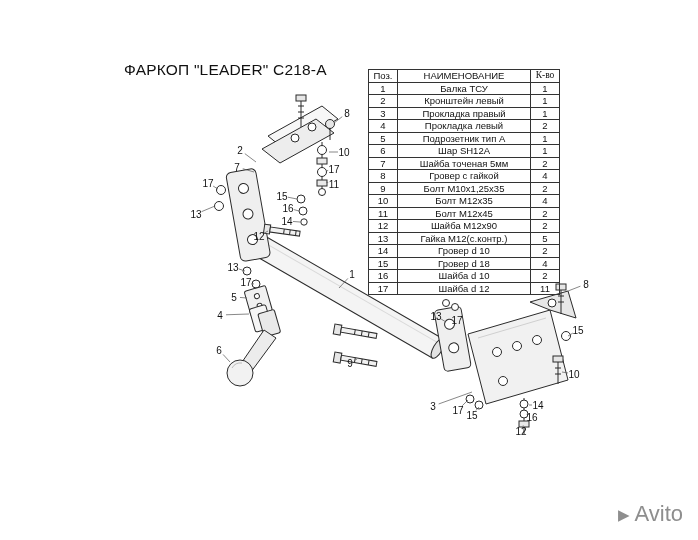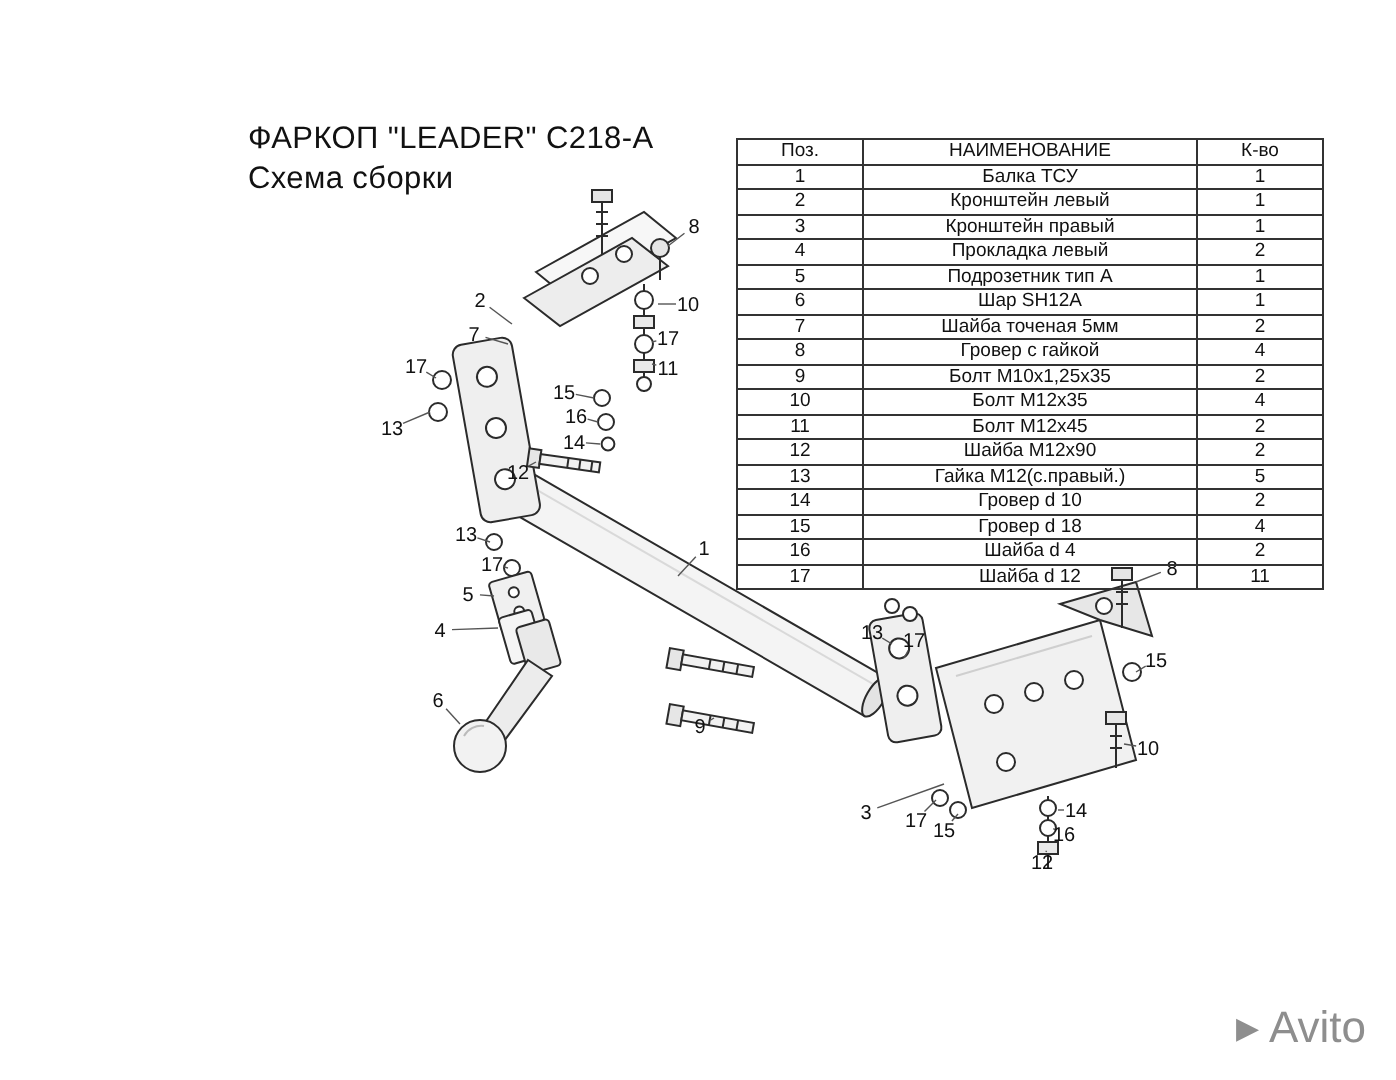--- a/index.html
+++ b/index.html
@@ -11,40 +11,39 @@
     position:absolute;left:124px;top:60px;font-size:15.5px;line-height:20px;
     color:#111;letter-spacing:0.2px;
   }
   .diagram{position:absolute;left:0;top:0;width:698px;height:540px;}
   .callout-num{font-size:10px;fill:#111;font-family:"Liberation Sans",sans-serif;}
   .parts-table{
     position:absolute;left:368px;top:69px;border-collapse:collapse;
     font-size:9.5px;color:#111;table-layout:auto;
   }
   .parts-table th,.parts-table td{
-    border:1px solid #333;padding:0 20px;height:11.5px;line-height:11.5px;
+    border:1px solid #333;padding:0 3px;height:11.5px;line-height:11.5px;
     text-align:center;font-weight:normal;white-space:nowrap;
   }
   .parts-table .name-col{min-width:126px;}
   .parts-table .pos-col{min-width:22px;}
-  .parts-table .qty-col{min-width:22px;}
+  .parts-table .qty-col{min-width:22px;font-family:Liberation Serif, serif;}
   .watermark{
     position:absolute;right:15px;bottom:13px;color:#8e8e8e;
     font-size:22px;display:flex;align-items:center;gap:5px;
   }
   .watermark .tri{font-size:15px;line-height:1;}
 </style>
 </head>
 <body>
 
 <div class="page">
 
   <div class="title">
     <div>ФАРКОП "LEADER" C218-A</div>
-    <div>Схема сборки</div>
   </div>
 
   <svg class="diagram" viewBox="0 0 698 540">
     <g stroke="#2b2b2b" stroke-width="1" fill="none">
 
       <g transform="rotate(30 262 247)">
         <rect x="262" y="236" width="203" height="22" fill="#f4f4f4"></rect>
         <line x1="264" y1="242" x2="463" y2="242" stroke="#d9d9d9"></line>
         <ellipse cx="465" cy="247" rx="4.5" ry="11" fill="#e3e3e3"></ellipse>
       </g>
@@ -264,21 +263,21 @@
           <td class="name-col">Балка ТСУ</td>
           <td>1</td>
         </tr>
         <tr>
           <td>2</td>
           <td class="name-col">Кронштейн левый</td>
           <td>1</td>
         </tr>
         <tr>
           <td>3</td>
-          <td class="name-col">Кронштейн правый</td>
+          <td class="name-col">Прокладка правый</td>
           <td>1</td>
         </tr>
         <tr>
           <td>4</td>
           <td class="name-col">Прокладка левый</td>
           <td>2</td>
         </tr>
         <tr>
           <td>5</td>
           <td class="name-col">Подрозетник тип А</td>
@@ -314,36 +313,36 @@
           <td class="name-col">Болт М12х45</td>
           <td>2</td>
         </tr>
         <tr>
           <td>12</td>
           <td class="name-col">Шайба М12х90</td>
           <td>2</td>
         </tr>
         <tr>
           <td>13</td>
-          <td class="name-col">Гайка М12(с.правый.)</td>
+          <td class="name-col">Гайка М12(с.контр.)</td>
           <td>5</td>
         </tr>
         <tr>
           <td>14</td>
           <td class="name-col">Гровер d 10</td>
           <td>2</td>
         </tr>
         <tr>
           <td>15</td>
           <td class="name-col">Гровер d 18</td>
           <td>4</td>
         </tr>
         <tr>
           <td>16</td>
-          <td class="name-col">Шайба d 4</td>
+          <td class="name-col">Шайба d 10</td>
           <td>2</td>
         </tr>
         <tr>
           <td>17</td>
           <td class="name-col">Шайба d 12</td>
           <td>11</td>
         </tr>
       </tbody>
   </table>
 

